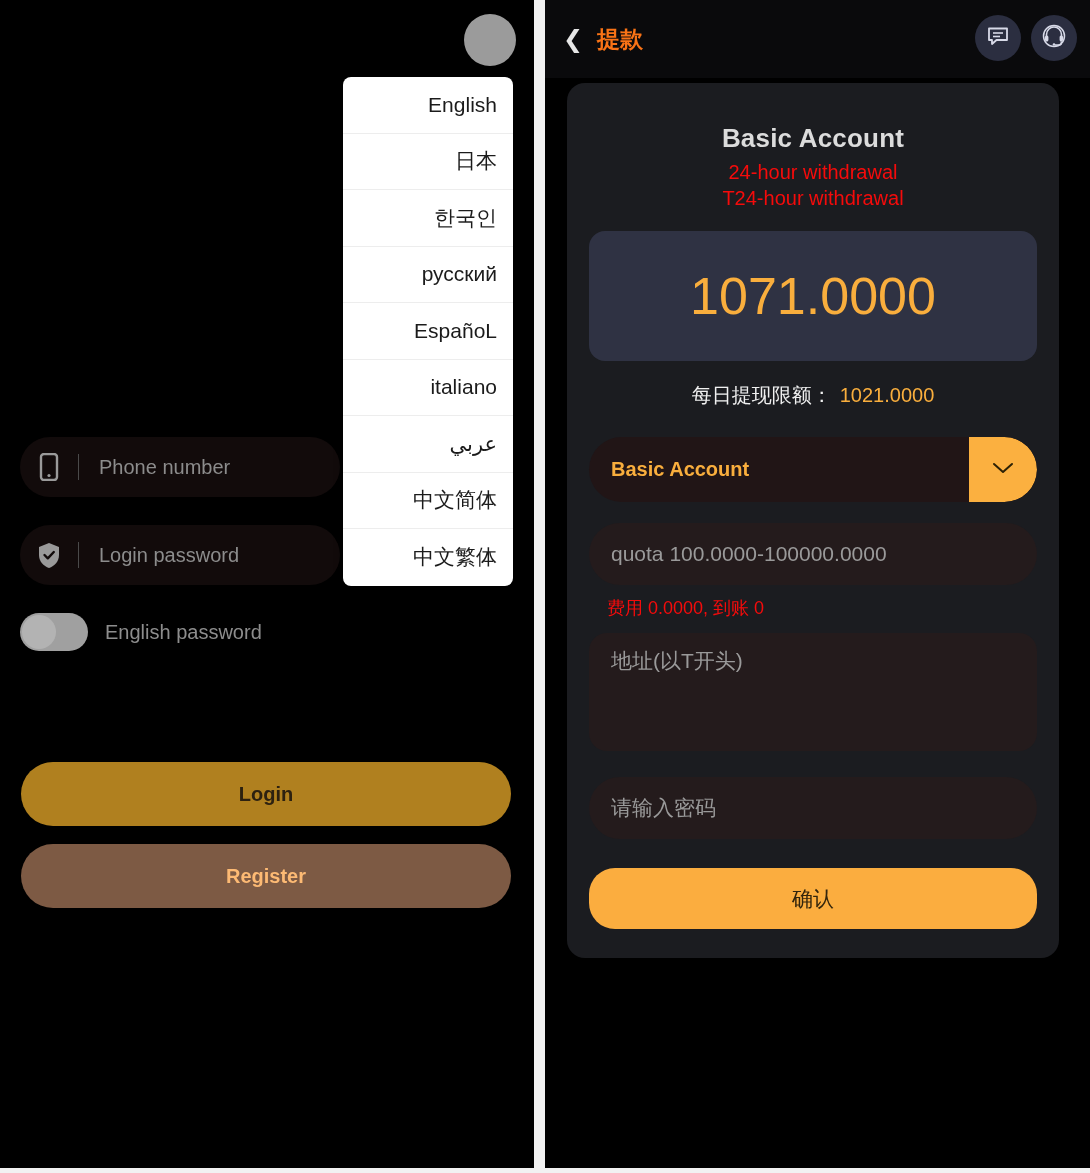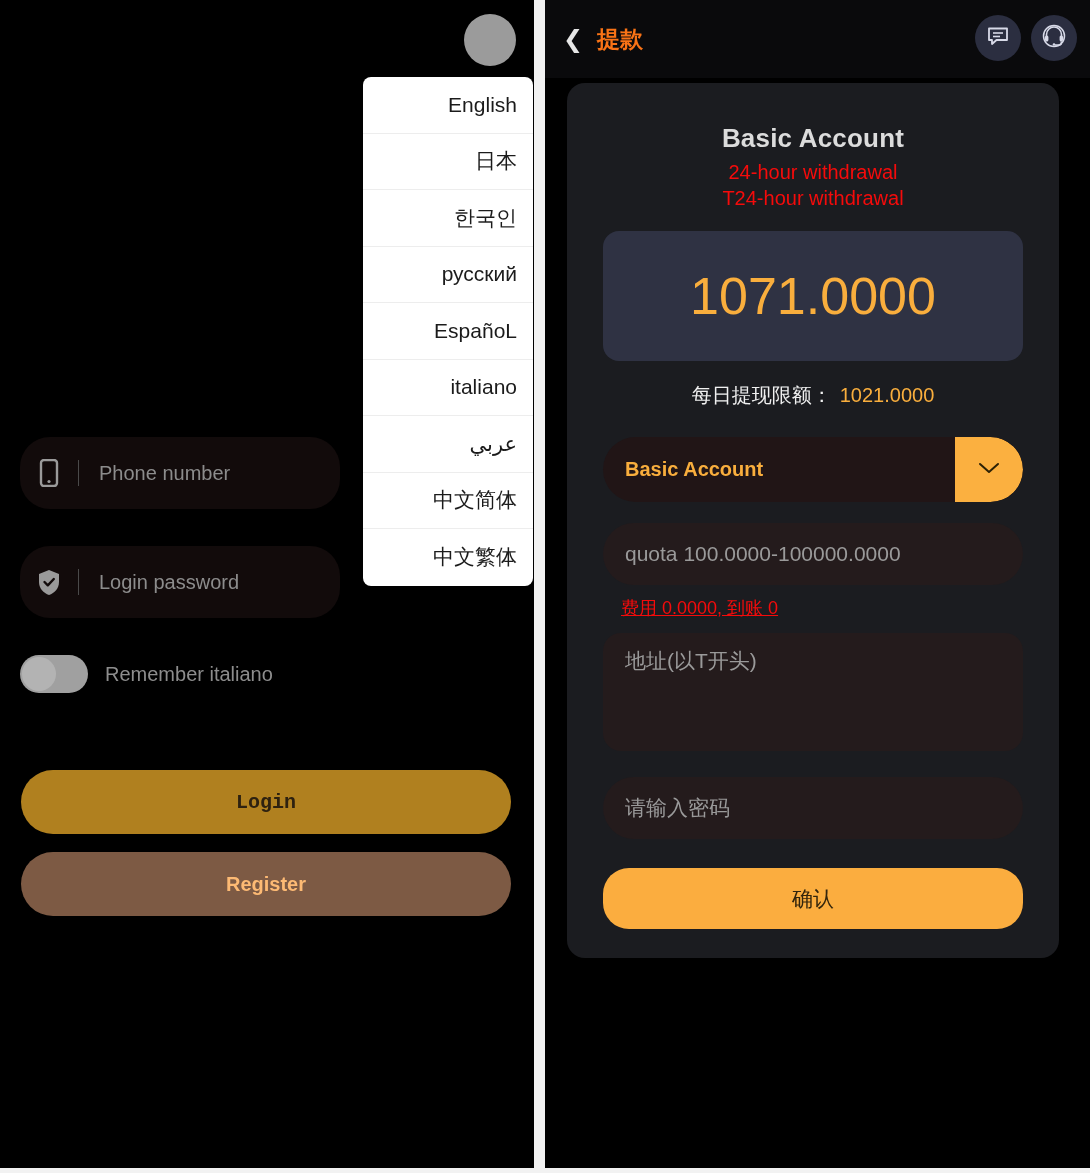--- a/index.html
+++ b/index.html
@@ -19,22 +19,22 @@
     overflow: hidden;
   }
   .avatar-btn {
     position: absolute; right: 18px; top: 14px;
     width: 52px; height: 52px; border-radius: 50%;
     background: #9b9b9b;
   }
   .login-form { position: absolute; left: 0; top: 437px; width: 534px; }
   .field-row {
     position: relative;
-    width: 320px; height: 72px;
-    margin: 0 0 37px 20px;
+    width: 320px; height: 60px;
+    margin: 0 0 28px 20px;
     background: #120b0b;
     border-radius: 30px;
     display: flex; align-items: center;
   }
   .field-icon {
     width: 58px; display: flex; align-items: center; justify-content: center;
     flex: 0 0 58px;
   }
   .field-icon svg { display: block; }
   .field-sep { width: 1px; height: 26px; background: #4a4a4a; flex: 0 0 1px; }
@@ -60,26 +60,26 @@
   }
   .remember-label { color: #8d8d8d; font-size: 20px; margin-left: 17px; }
 
   .btn-login, .btn-register {
     display: block; width: 490px; height: 64px;
     margin: 0 0 0 21px;
     border: none; border-radius: 32px;
     font-size: 20px; font-weight: bold; cursor: pointer;
     font-family: "Liberation Sans", sans-serif;
   }
-  .btn-login { background: #b0801f; color: #2d2110; margin-top: 77px; font-family: Liberation Mono, monospace; }
+  .btn-login { background: #b0801f; color: #2d2110; margin-top: 111px; }
   .btn-register { background: #7d5a44; color: #fdba74; margin-top: 18px; }
 
   
   .lang-menu {
-    position: absolute; left: 363px; top: 77px;
+    position: absolute; left: 343px; top: 77px;
     width: 170px;
     background: #ffffff;
     border-radius: 8px;
     box-shadow: 0 2px 10px rgba(0,0,0,0.4);
     overflow: hidden;
   }
   .lang-item {
     height: 56.5px;
     display: flex; align-items: center; justify-content: flex-end;
     padding-right: 16px;
@@ -117,21 +117,21 @@
     background: #2b2e40;
     display: flex; align-items: center; justify-content: center;
     cursor: pointer;
   }
 
   .wd-card {
     position: absolute; left: 22px; top: 83px;
     width: 492px; height: 875px;
     background: #1b1c20;
     border-radius: 18px;
-    padding: 0 36px;
+    padding: 0 22px;
   }
   .acct-title {
     text-align: center; color: #dcdcdc; font-size: 26px; font-weight: bold;
     padding-top: 40px; letter-spacing: .2px;
   }
   .acct-note {
     text-align: center; color: #f50b0b; font-size: 20px; line-height: 26px;
     margin-top: 5px;
   }
   .balance-box {
@@ -168,21 +168,21 @@
     margin-top: 21px; height: 62px;
     background: #241b1c; border-radius: 31px;
     display: flex; 
   }
   .amount-field input {
     flex: 1; background: transparent; border: none; outline: none;
     color: #e8e8e8; font-size: 21px; padding-left: 22px;
     font-family: "Liberation Sans", sans-serif;
   }
   .amount-field input::placeholder { color: #9a9a9a; }
-  .fee-note { color: #f50b0b; font-size: 18px; margin-top: 11px; padding-left: 18px; text-decoration: underline; }
+  .fee-note { color: #f50b0b; font-size: 18px; margin-top: 11px; padding-left: 18px; }
 
   .address-field {
     margin-top: 13px; height: 118px;
     background: #241b1c; border-radius: 18px;
     padding: 14px 22px;
   }
   .address-field textarea {
     width: 100%; height: 100%; resize: none;
     background: transparent; border: none; outline: none;
     color: #e8e8e8; font-size: 21px; line-height: 28px;
@@ -239,21 +239,21 @@
           </svg>
         </span>
         <span class="field-sep"></span>
         <input class="field-input" type="password" placeholder="Login password" style="">
       </div>
 
       <div class="remember-row">
         <span class="toggle">
           <span class="knob"></span>
         </span>
-        <span class="remember-label">Remember italiano</span>
+        <span class="remember-label">English password</span>
       </div>
 
       <button class="btn-login">Login</button>
       <button class="btn-register">Register</button>
     </div>
 
     <div class="lang-menu">
       <div class="lang-item">English</div>
       <div class="lang-item">日本</div>
       <div class="lang-item">한국인</div>

